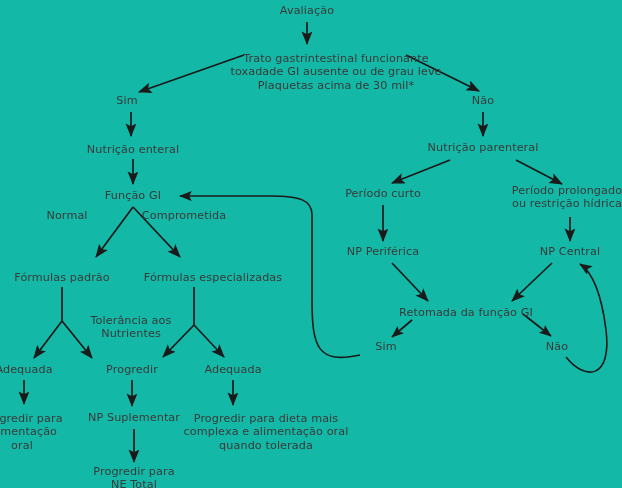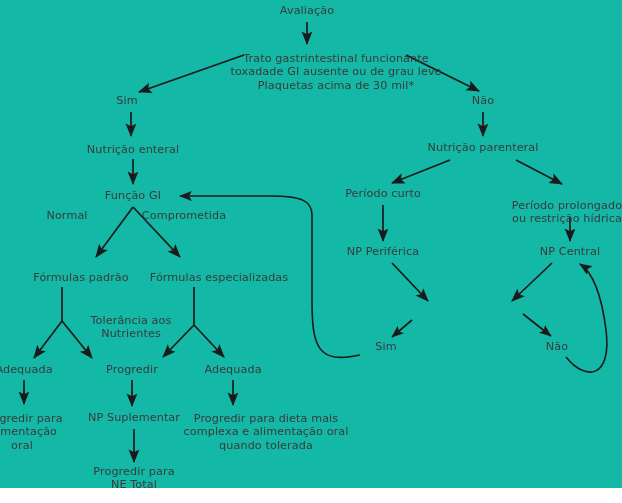--- a/index.html
+++ b/index.html
@@ -113,28 +113,29 @@
 toxadade GI ausente ou de grau leve
 Plaquetas acima de 30 mil*</div>
   <div class="lbl" style="left:127px; top:101px;">Sim</div>
   <div class="lbl" style="left:483px; top:101px;">Não</div>
   <div class="node" style="left:133px; top:150px;">Nutrição enteral</div>
   <div class="node" style="left:483px; top:148px;">Nutrição parenteral</div>
   <div class="node" style="left:133px; top:196px;">Função GI</div>
   <div class="lbl" style="left:67px;  top:216px;">Normal</div>
   <div class="lbl" style="left:184px; top:216px;">Comprometida</div>
   <div class="node" style="left:383px; top:194px;">Período curto</div>
-  <div class="node" style="left:567px; top:212px;">Período prolongado
+  <div class="node" style="left:567px; top:197px;">Período prolongado
 ou restrição hídrica</div>
-  <div class="node" style="left:62px; top:278px;margin-left:19px;">Fórmulas padrão</div>
-  <div class="node" style="left:200px; top:278px;padding-left:38px;">Fórmulas especializadas</div>
+  <div class="node" style="left:62px; top:278px;">Fórmulas padrão</div>
+  <div class="node" style="left:194px; top:278px;padding-left:38px;">Fórmulas especializadas</div>
   <div class="node" style="left:383px; top:252px;">NP Periférica</div>
   <div class="node" style="left:570px; top:252px;">NP Central</div>
   <div class="lbl" style="left:131px; top:327px;">Tolerância aos
 Nutrientes</div>
+  <div class="node" style="left:466px; top:313px;">Retomada da função GI</div>
   <div class="lbl" style="left:24px;  top:370px;">Adequada</div>
   <div class="lbl" style="left:132px; top:370px;">Progredir</div>
   <div class="lbl" style="left:233px; top:370px;">Adequada</div>
   <div class="lbl" style="left:386px; top:347px;">Sim</div>
   <div class="lbl" style="left:557px; top:347px;">Não</div>
   <div class="node" style="left:22px;  top:432px;">Progredir para
 alimentação
 oral</div>
   <div class="node" style="left:134px; top:418px;">NP Suplementar</div>
   <div class="node" style="left:266px; top:432px;">Progredir para dieta mais

